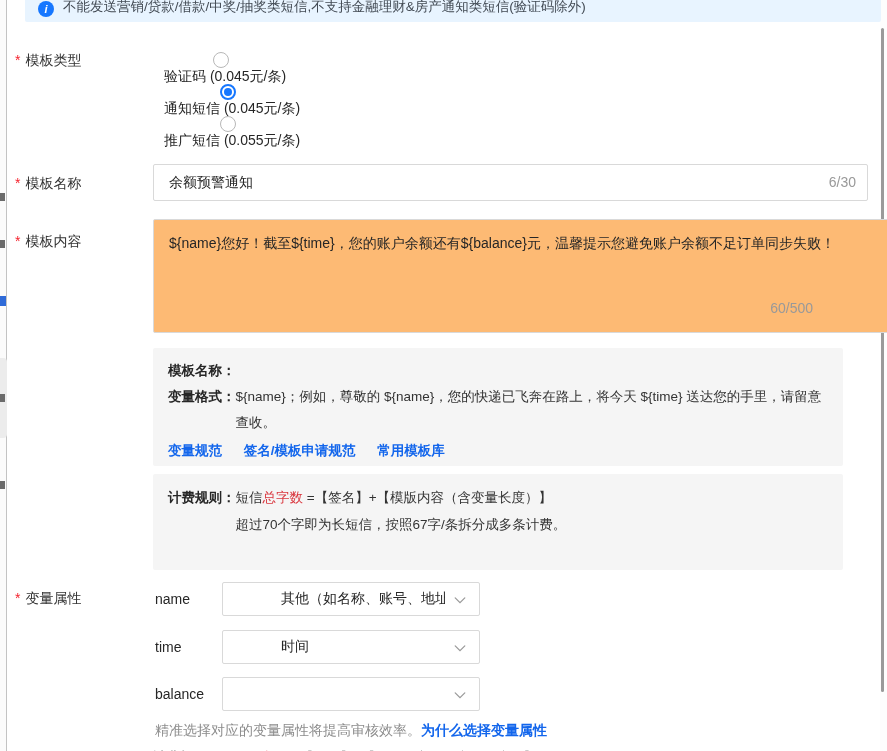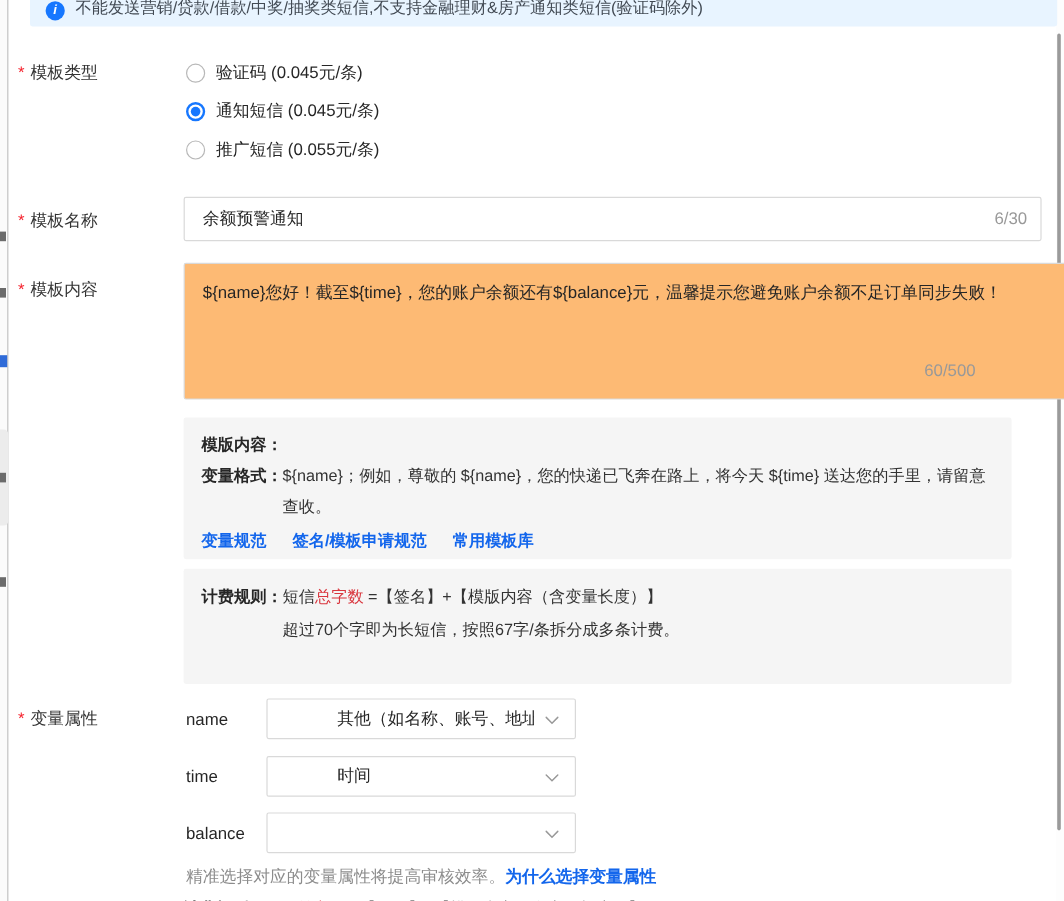--- a/index.html
+++ b/index.html
@@ -35,21 +35,21 @@
     font-size:11px; font-weight:bold; font-style:italic;
     display:flex; align-items:center; justify-content:center;
   }
   .banner-text { position:absolute; left:38px; bottom:6px; font-size:13.5px; color:#424a54; white-space:nowrap; }
 
   
   .field-label { position:absolute; left:15px; white-space:nowrap; color:#333; }
   .req { color:#f5222d; margin-right:5px; font-size:14px; }
 
   
-  .radio-row { position:absolute; left:155px; height:18px; display:flex; align-items:center; cursor:pointer; }
+  .radio-row { position:absolute; left:155px; height:18px; display:flex; align-items:center; cursor:pointer;flex-direction:column; }
   .radio {
     width:16px; height:16px; border-radius:50%;
     border:1px solid #b8b8b8; background:#fff;
     display:inline-flex; align-items:center; justify-content:center;
     flex:none;
   }
   .radio.selected { border:2px solid #1677ff; }
   .radio.selected::after { content:""; width:8px; height:8px; border-radius:50%; background:#1677ff; }
   .radio-label { margin-left:9px; color:#262626; }
 
@@ -146,21 +146,21 @@
 <div class="abs name-counter">6/30</div>
 
 <div class="field-label" style="top:233px">
   <span class="req">*</span><span>模板内容</span>
 </div>
 <textarea class="abs content-area" style="">${name}您好！截至${time}，您的账户余额还有${balance}元，温馨提示您避免账户余额不足订单同步失败！</textarea>
 <div class="abs content-counter">60/500</div>
 
 <div class="abs rule-box" style="top:348px; height:118px;">
   <div class="row">
-    <span class="lbl">模版内容：</span>
+    <span class="lbl">模板名称：</span>
   </div>
   <div class="row">
     <span class="lbl">变量格式：</span>
     <span class="txt">${name}；例如，尊敬的 ${name}，您的快递已飞奔在路上，将今天 ${time} 送达您的手里，请留意查收。</span>
   </div>
   <div class="rule-links">
     <a href="#">变量规范</a>
     <a href="#">签名/模板申请规范</a>
     <a href="#">常用模板库</a>
   </div>

